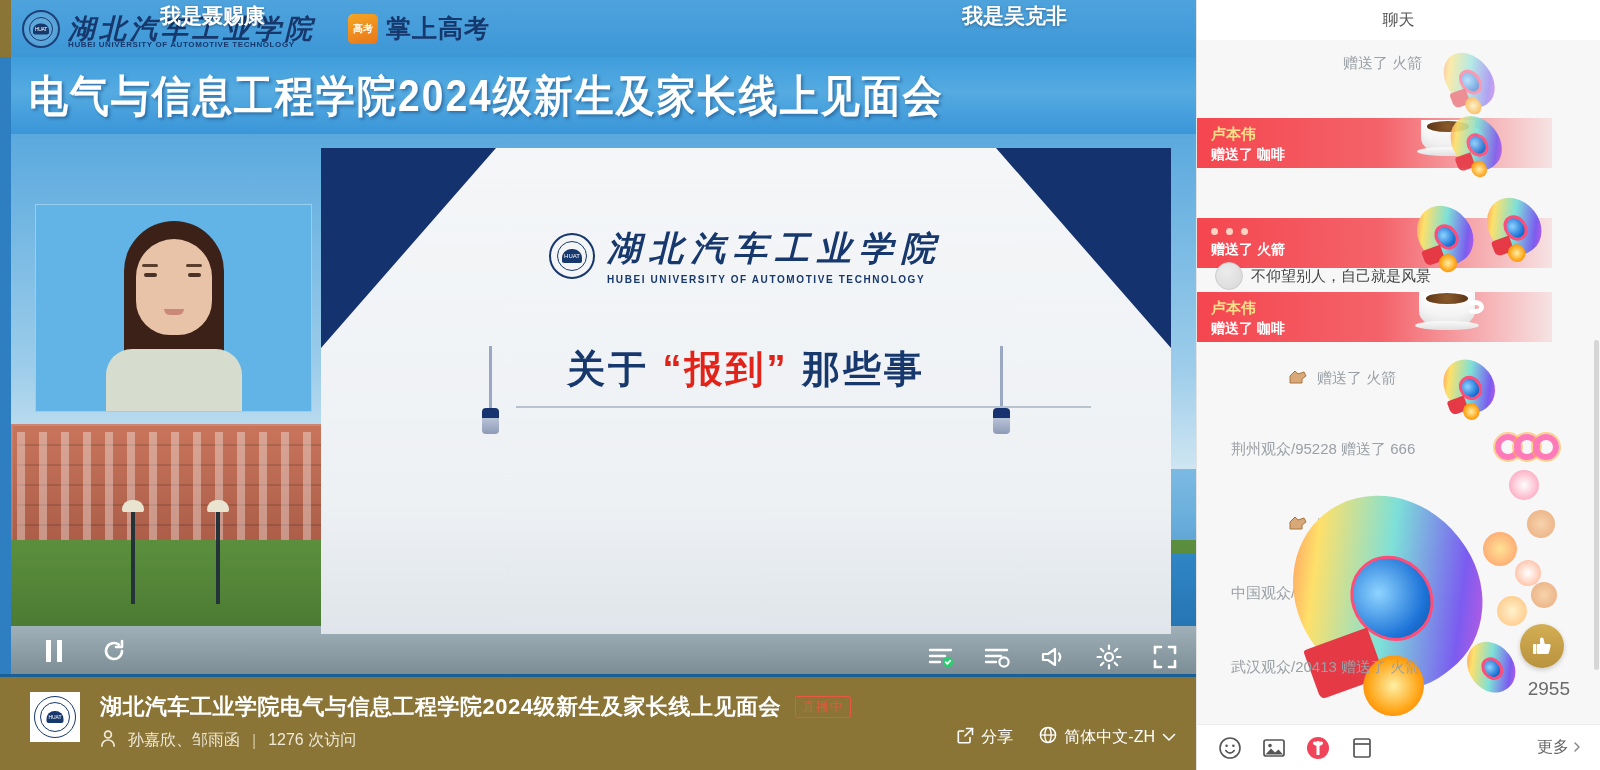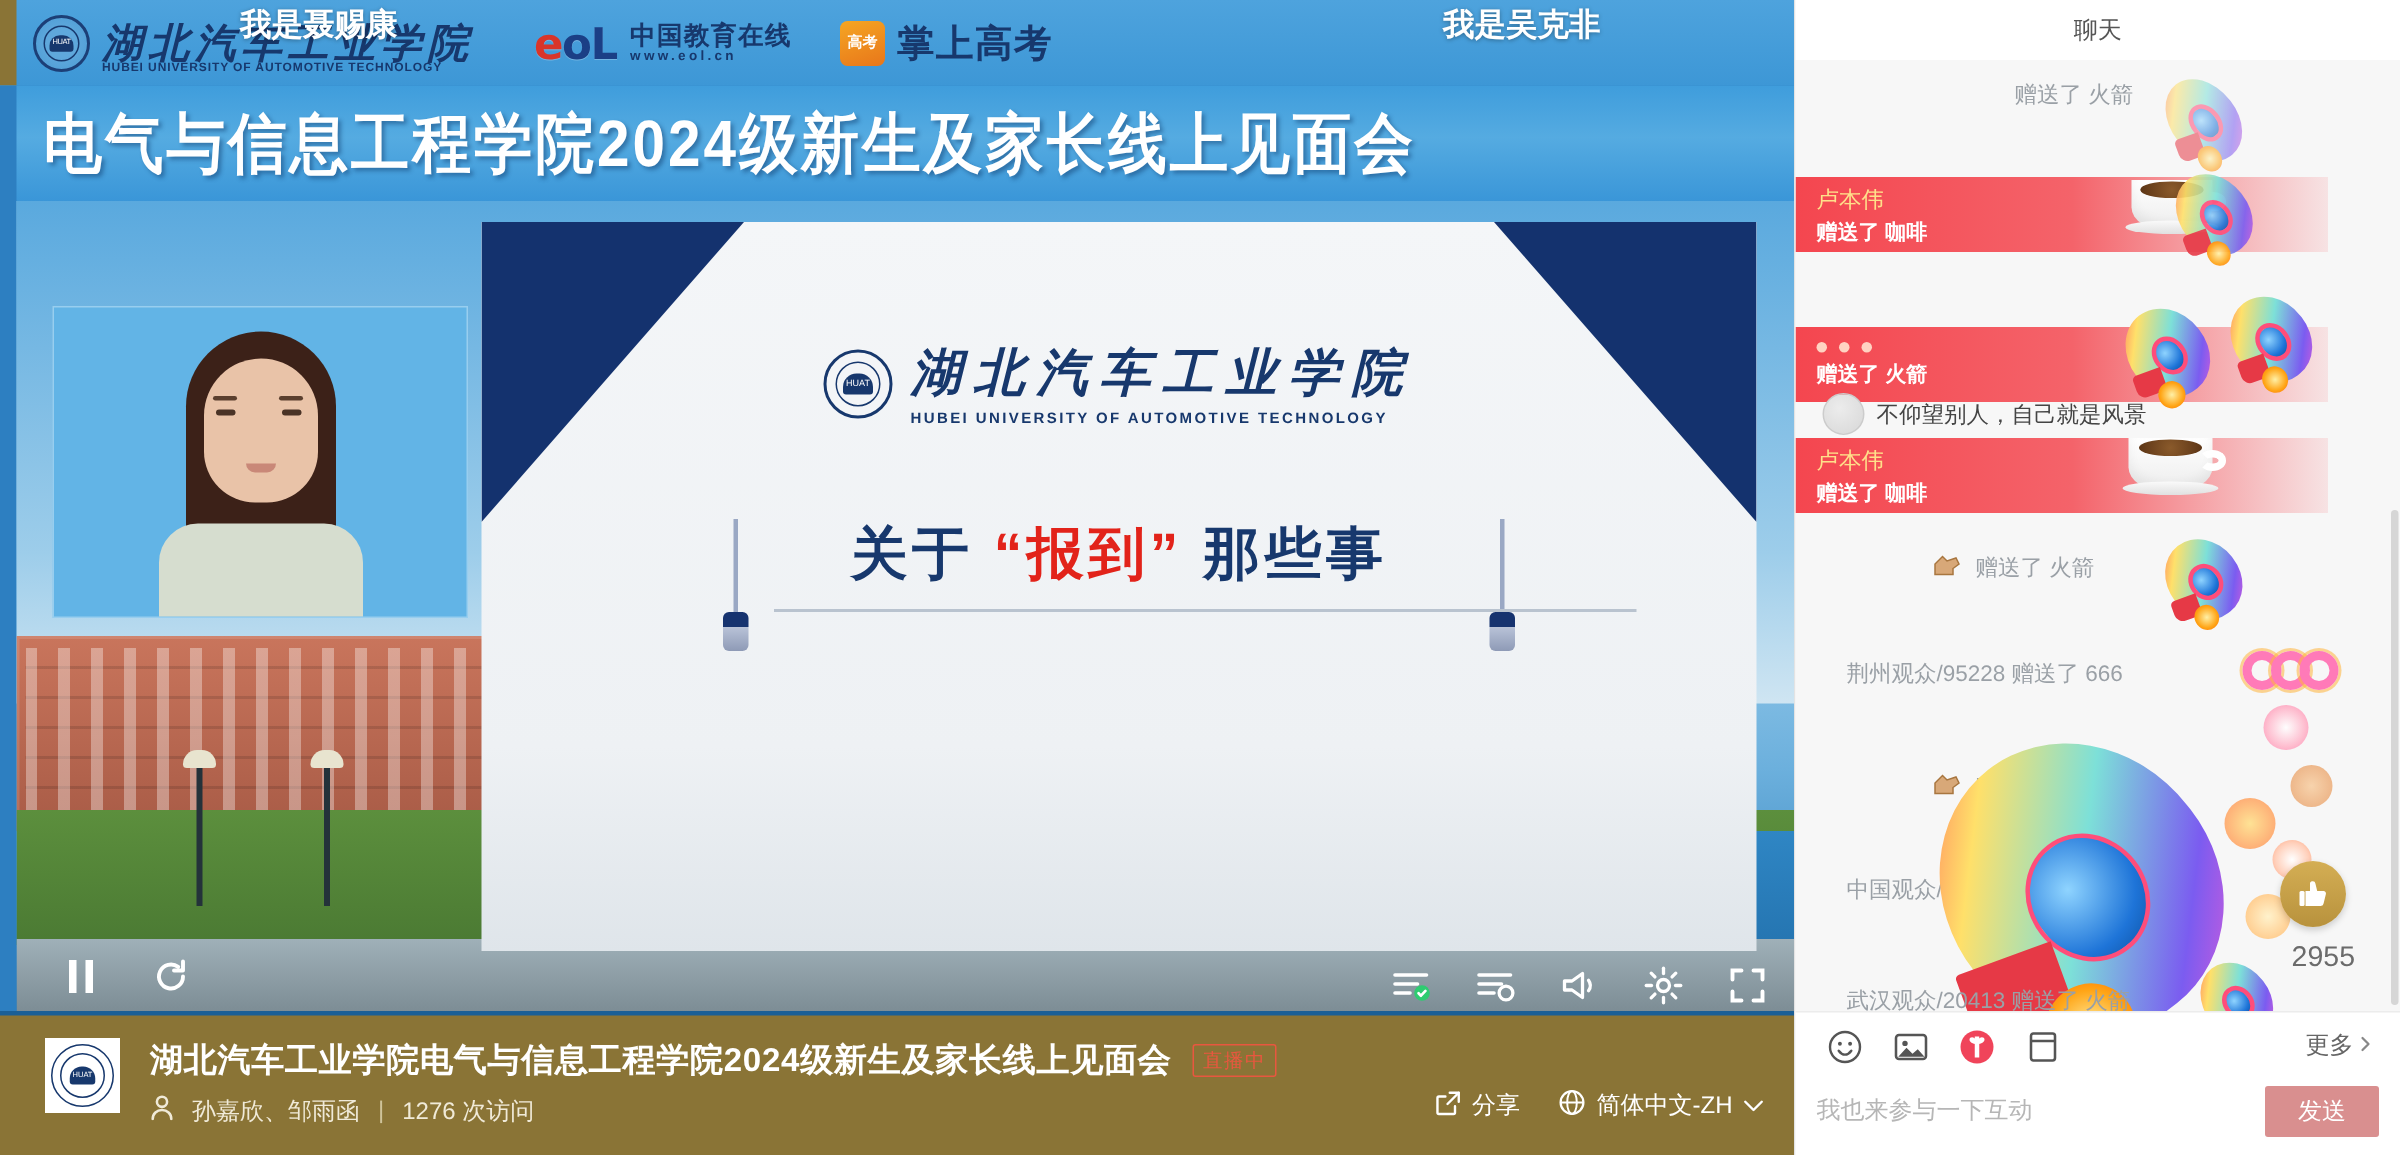--- a/index.html
+++ b/index.html
@@ -174,21 +174,21 @@
   
   .chat-col { width:404px; height:770px; background:#fff; position:relative; display:flex; flex-direction:column;
     border-left:1px solid #e3e3e3; }
   .chat-head { height:40px; display:flex; align-items:center; justify-content:center; font-size:16px; color:#555;
     background:#fff; flex:none; }
   .chat-body { flex:1; position:relative; overflow:hidden; background:#f7f7f7; }
 
   .gift-banner { position:absolute; left:0; height:50px; width:355px;
     background:linear-gradient(90deg,#f4464f 0%,#f4636a 52%,rgba(244,110,116,.15) 100%);
     color:#fff; padding:5px 0 0 14px; }
-  .gift-banner .nm { font-size:15px; font-weight:normal; color:#ffe08a; line-height:21px; }
+  .gift-banner .nm { font-size:15px; font-weight:bold; color:#ffe08a; line-height:21px; }
   .gift-banner .ac { font-size:14px; font-weight:bold; color:#fff; line-height:20px; }
   .gift-banner .dots { display:flex; gap:8px; padding-top:5px; }
   .gift-banner .dots i { width:7px; height:7px; border-radius:50%; background:#ffd3c2; display:block; }
 
   .chat-msg { position:absolute; display:flex; align-items:center; gap:8px; font-size:15px; color:#444; }
   .chat-msg.faded { color:#9aa0a6; }
   .msg-avatar { width:28px; height:28px; border-radius:50%; flex:none;
     background:radial-gradient(circle at 40% 35%,#ececec,#d7d7d7); border:1px solid #ccc; }
   .msg-mini { width:22px; height:20px; flex:none; }
 
@@ -243,27 +243,20 @@
   <div class="player-col">
 
     <div class="sponsor-bar">
       <div class="edge-l"></div>
       <div class="huat-logo">
         <div class="huat-seal">
           <div class="cap">HUAT</div>
         </div>
         <div class="huat-cn">湖北汽车工业学院</div>
         <div class="huat-en">HUBEI UNIVERSITY OF AUTOMOTIVE TECHNOLOGY</div>
-      </div>
-      <div class="eol-logo">
-        <div class="eol-mark">e<span class="b">oL</span></div>
-        <div class="eol-txt">
-          <div class="l1">中国教育在线</div>
-          <div class="l2">www.eol.cn</div>
-        </div>
       </div>
       <div class="gk-logo">
         <div class="gk-badge">高考</div>
         <div class="gk-txt">掌上高考</div>
       </div>
     </div>
 
     <div class="banner">
       <div class="banner-txt">电气与信息工程学院2024级新生及家长线上见面会</div>
     </div>
@@ -621,18 +614,14 @@
       <div class="more-link">
         <span>更多</span>
         <span>
           <svg width="10" height="12" viewBox="0 0 10 12">
               <path d="M3 2l4 4-4 4" fill="none" stroke="#888" stroke-width="1.5" stroke-linecap="round" stroke-linejoin="round"></path>
             </svg>
         </span>
       </div>
     </div>
 
-    <div class="chat-input-row">
-      <input class="chat-input" type="text" placeholder="我也来参与一下互动" style="">
-      <button class="send-btn">发送</button>
-    </div>
   </div>
 </div>
 
 </body></html>

